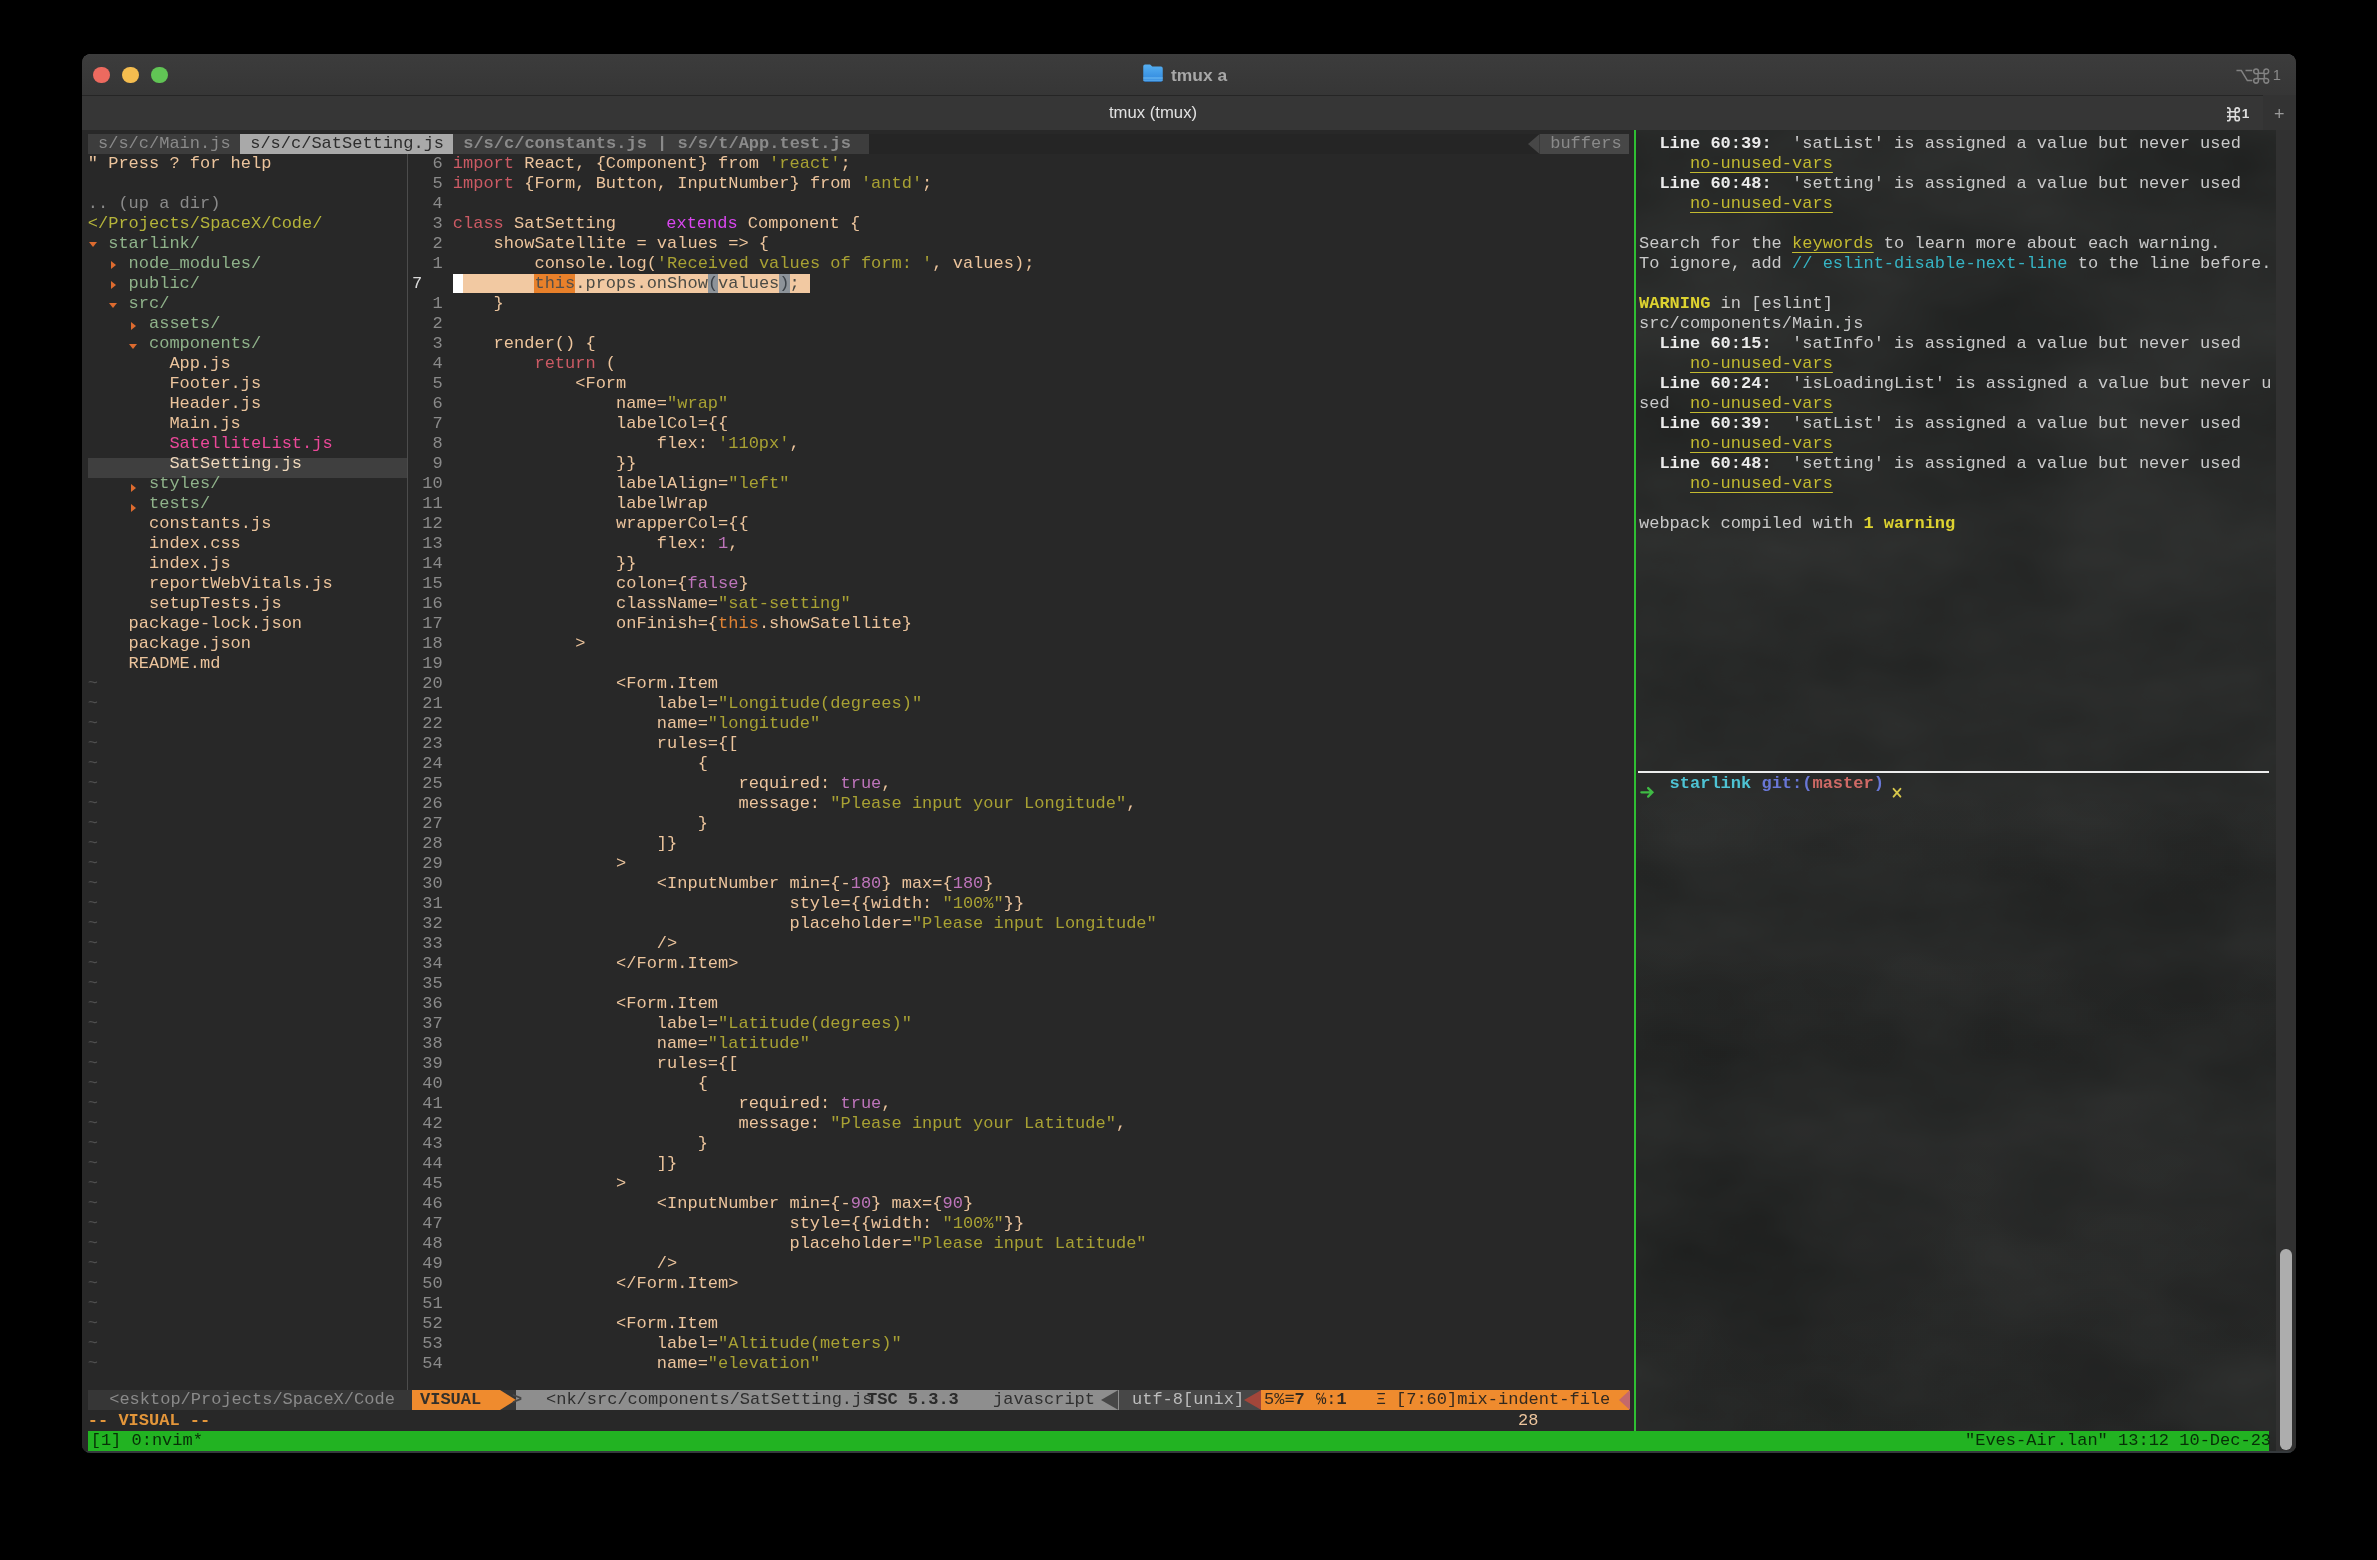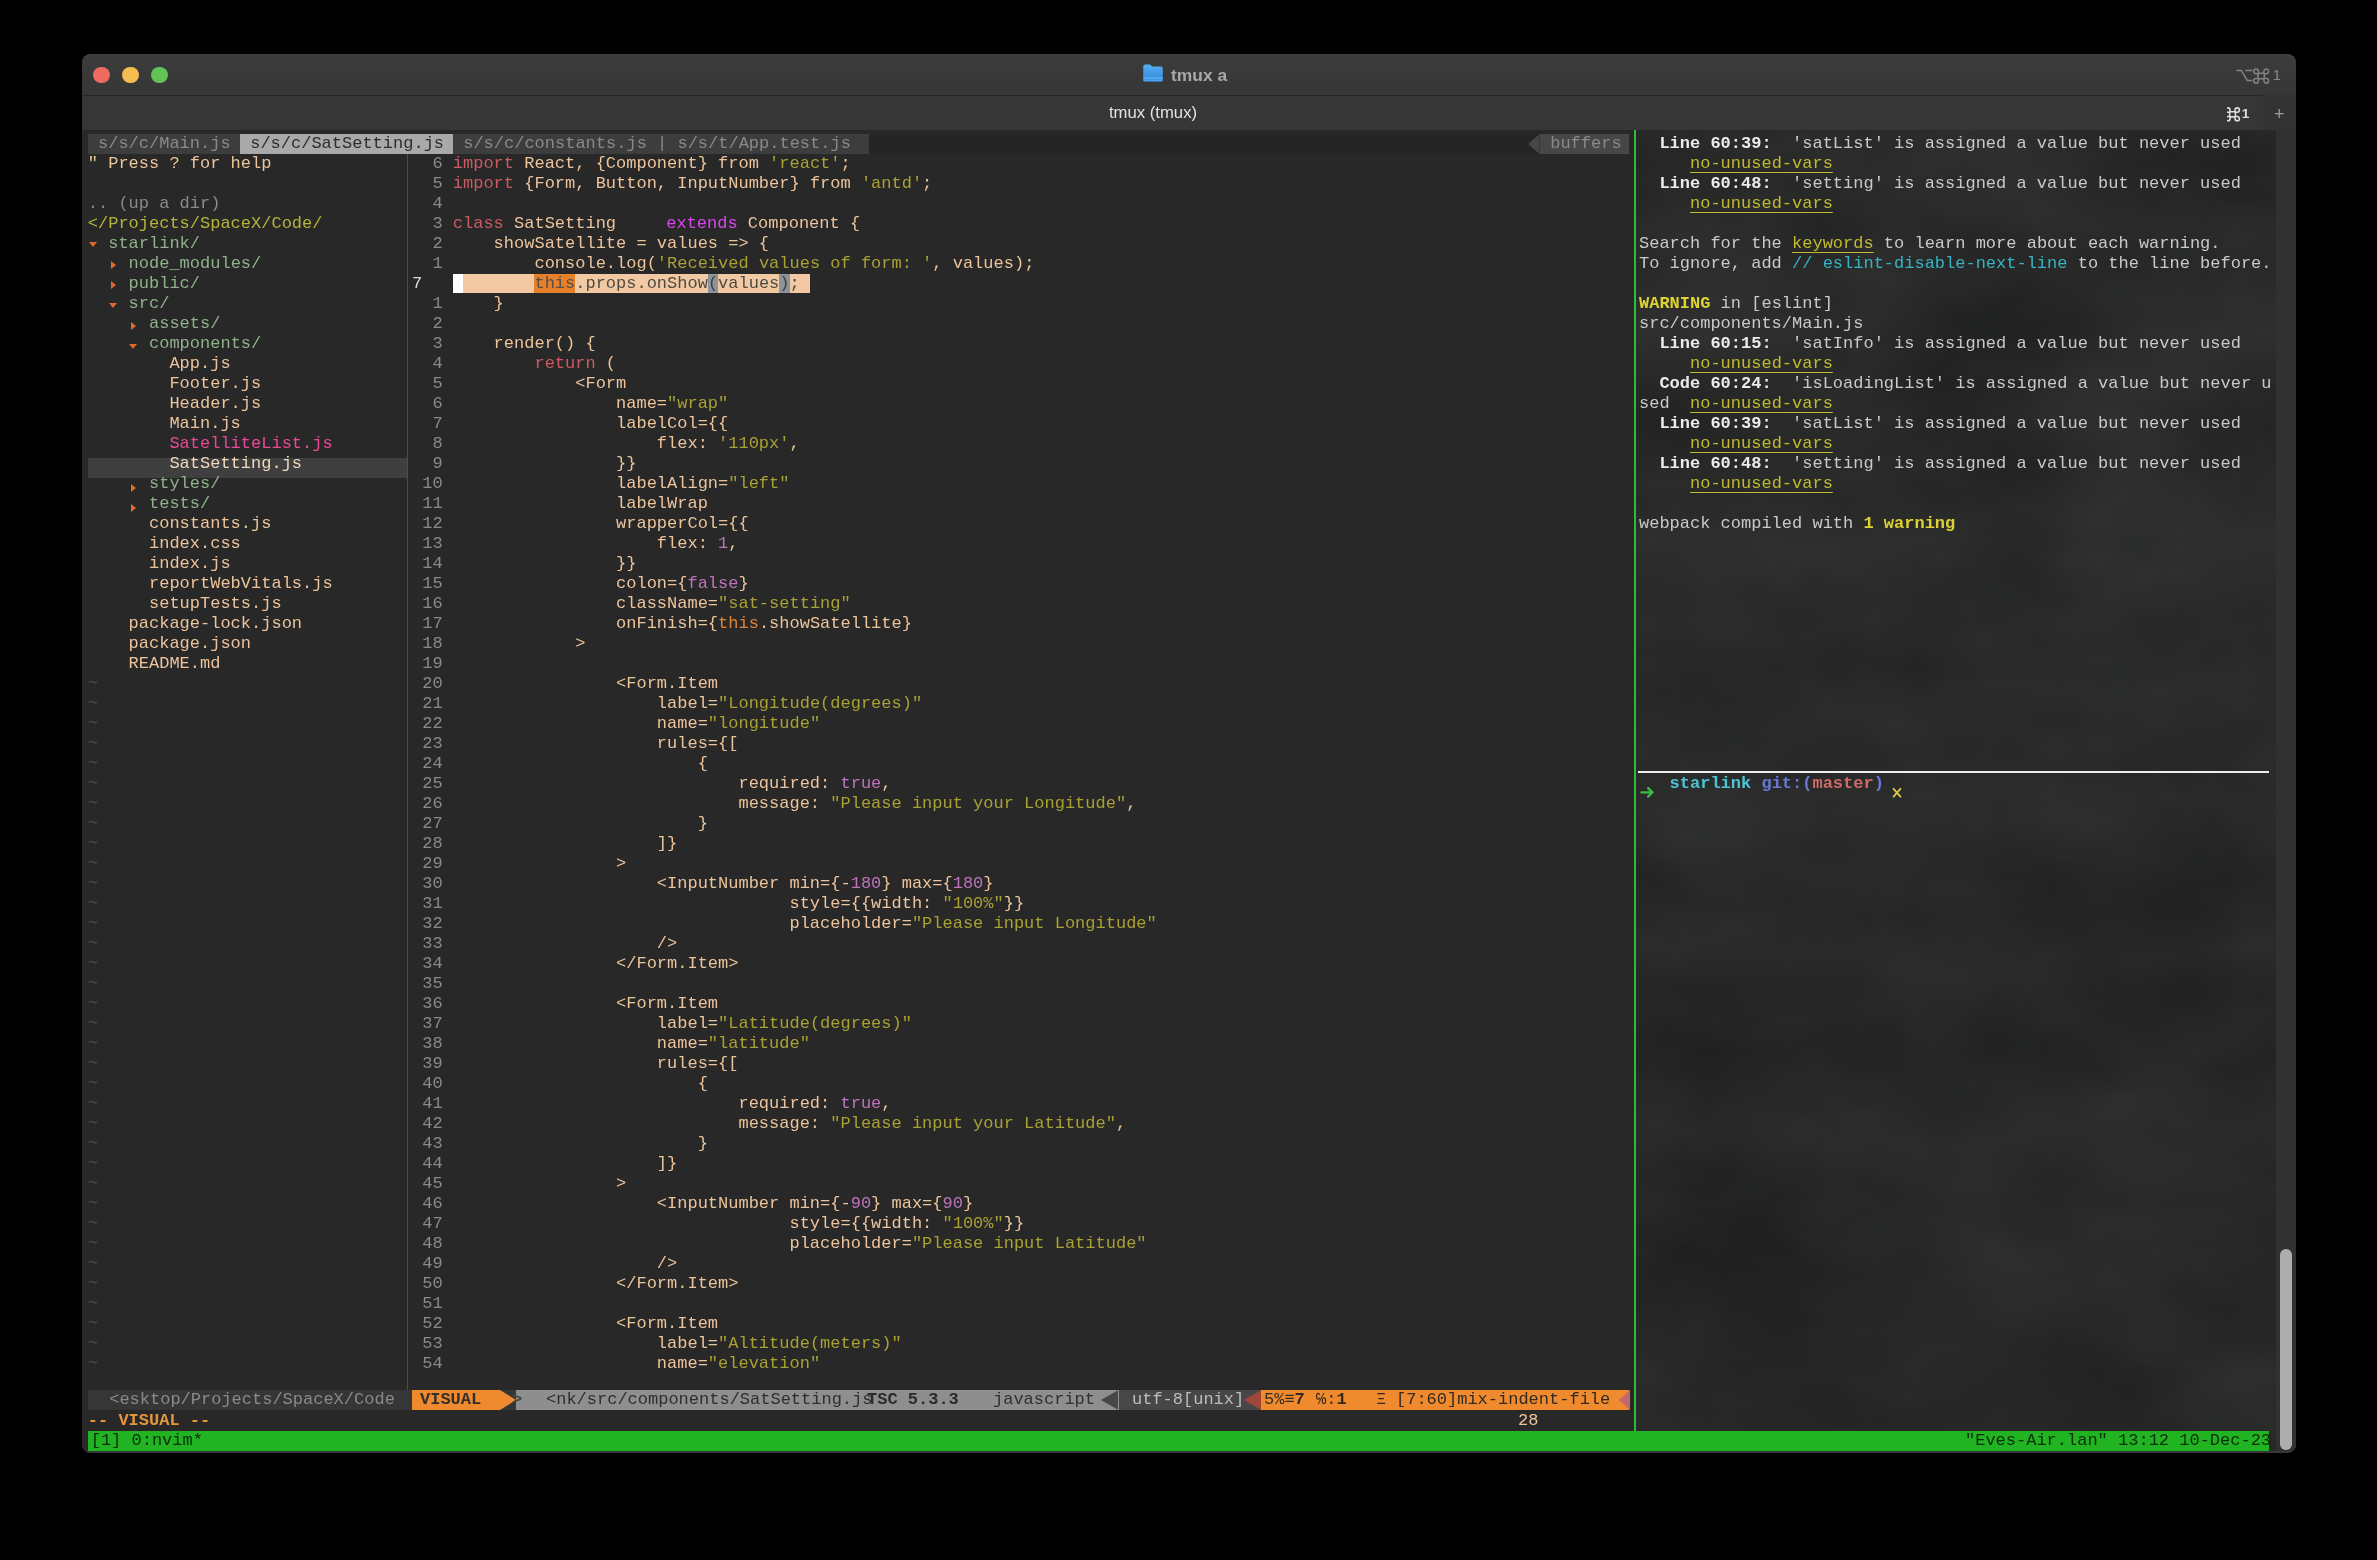--- a/index.html
+++ b/index.html
@@ -59,21 +59,21 @@
 </svg>
 <div style="position:absolute;left:1554px;top:76px;width:640px;height:1321px;background:linear-gradient(180deg,rgba(0,0,0,0) 45%,rgba(0,0,0,0.05) 70%,rgba(0,0,0,0.07) 100%);"></div>
 <div style="position:absolute;left:2194px;top:76px;width:20px;height:1321px;background:#313131;"></div>
 <div style="position:absolute;left:2198px;top:1195px;width:11.6px;height:201px;background:#adadad;border-radius:5.8px;"></div>
 <div style="position:absolute;left:5.8px;top:80px;width:1541px;height:20px;background:#252525;"></div>
 <div style="position:absolute;left:5.8px;top:80px;width:152px;height:20px;background:#3d3d3d;"></div>
 <div style="position:absolute;left:158px;top:80px;width:213px;height:20px;background:#a9a9a9;"></div>
 <div style="position:absolute;left:371px;top:80px;width:416px;height:20px;background:#3d3d3d;"></div>
 <div style="position:absolute;left:5.8px;top:80px;font-family:'Liberation Mono',monospace;font-size:17px;line-height:20px;white-space:pre;"><span style="color:#8a8a8a;"> s/s/c/Main.js </span></div>
 <div style="position:absolute;left:158px;top:80px;font-family:'Liberation Mono',monospace;font-size:17px;line-height:20px;white-space:pre;"><span style="color:#2d2d2d"> s/s/c/SatSetting.js </span></div>
-<div style="position:absolute;left:371px;top:80px;font-family:'Liberation Mono',monospace;font-size:17px;line-height:20px;white-space:pre;"><span style="color:#8a8a8a;"> s/s/c/constants.js | s/s/t/App.test.js </span></div>
+<div style="position:absolute;left:371px;top:80px;font-family:'Liberation Mono',monospace;font-size:17px;line-height:20px;white-space:pre;font-weight:bold;"><span style="color:#8a8a8a;"> s/s/c/constants.js | s/s/t/App.test.js </span></div>
 <div style="position:absolute;left:1446px;top:80px;width:11.6px;height:20px;background:#474747;clip-path:polygon(100% 0,0 50%,100% 100%);"></div>
 <div style="position:absolute;left:1458px;top:80px;width:89px;height:20px;background:#474747;"></div>
 <div style="position:absolute;left:1458px;top:80px;font-family:'Liberation Mono',monospace;font-size:17px;line-height:20px;white-space:pre;"><span style="color:#8a8a8a;"> buffers </span></div>
 <div style="position:absolute;left:5.8px;top:404px;width:319px;height:20px;background:#3f3f3f;"></div>
 <div style="position:absolute;left:5.8px;top:100px;font-family:'Liberation Mono',monospace;font-size:17px;line-height:20px;white-space:pre;"><span style="color:#ecc49c;">" Press ? for help</span>
 
 <span style="color:#8a8a8a;">.. (up a dir)</span>
 <span style="color:#b5b43a;">&lt;/Projects/SpaceX/Code/</span>
 <span style="color:#ecc49c;">  </span><span style="color:#8fb28a;">starlink/</span>
 <span style="color:#ecc49c;">    </span><span style="color:#8fb28a;">node_modules/</span>
@@ -235,21 +235,21 @@
 <span style="color:#c9c9c9;">  </span><span style="color:#ebebeb;font-weight:bold;">Line 60:48:</span><span style="color:#c9c9c9;">  'setting' is assigned a value but never used</span>
 <span style="color:#c9c9c9;">     </span><span style="color:#c3ba30;text-decoration:underline;text-underline-offset:3.6px;">no-unused-vars</span>
 
 <span style="color:#c9c9c9;">Search for the </span><span style="color:#c3ba30;text-decoration:underline;text-underline-offset:3.6px;">keywords</span><span style="color:#c9c9c9;"> to learn more about each warning.</span>
 <span style="color:#c9c9c9;">To ignore, add </span><span style="color:#36b4c4;">// eslint-disable-next-line</span><span style="color:#c9c9c9;"> to the line before.</span>
 
 <span style="color:#ddd230;font-weight:bold;">WARNING</span><span style="color:#c9c9c9;"> in [eslint]</span>
 <span style="color:#c9c9c9;">src/components/Main.js</span>
 <span style="color:#c9c9c9;">  </span><span style="color:#ebebeb;font-weight:bold;">Line 60:15:</span><span style="color:#c9c9c9;">  'satInfo' is assigned a value but never used</span>
 <span style="color:#c9c9c9;">     </span><span style="color:#c3ba30;text-decoration:underline;text-underline-offset:3.6px;">no-unused-vars</span>
-<span style="color:#c9c9c9;">  </span><span style="color:#ebebeb;font-weight:bold;">Code 60:24:</span><span style="color:#c9c9c9;">  'isLoadingList' is assigned a value but never u</span>
+<span style="color:#c9c9c9;">  </span><span style="color:#ebebeb;font-weight:bold;">Line 60:24:</span><span style="color:#c9c9c9;">  'isLoadingList' is assigned a value but never u</span>
 <span style="color:#c9c9c9;">sed  </span><span style="color:#c3ba30;text-decoration:underline;text-underline-offset:3.6px;">no-unused-vars</span>
 <span style="color:#c9c9c9;">  </span><span style="color:#ebebeb;font-weight:bold;">Line 60:39:</span><span style="color:#c9c9c9;">  'satList' is assigned a value but never used</span>
 <span style="color:#c9c9c9;">     </span><span style="color:#c3ba30;text-decoration:underline;text-underline-offset:3.6px;">no-unused-vars</span>
 <span style="color:#c9c9c9;">  </span><span style="color:#ebebeb;font-weight:bold;">Line 60:48:</span><span style="color:#c9c9c9;">  'setting' is assigned a value but never used</span>
 <span style="color:#c9c9c9;">     </span><span style="color:#c3ba30;text-decoration:underline;text-underline-offset:3.6px;">no-unused-vars</span>
 
 <span style="color:#c9c9c9;">webpack compiled with </span><span style="color:#ddd230;font-weight:bold;">1 warning</span>
 
 
 

